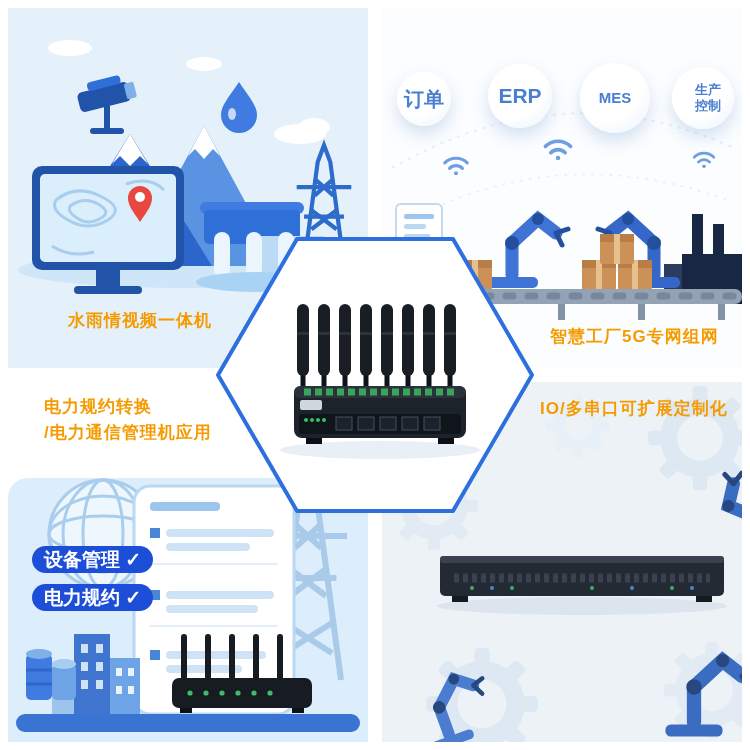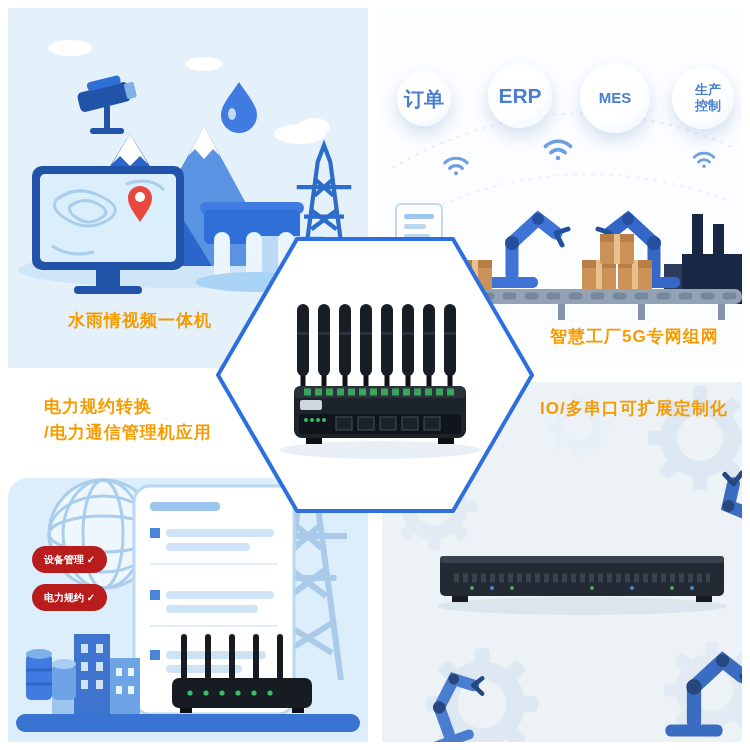--- a/index.html
+++ b/index.html
@@ -14,21 +14,21 @@
              letter-spacing:1px; white-space:nowrap; line-height:26px; z-index:3; }
   .bubble { position:absolute; border-radius:50%;
             background:radial-gradient(circle at 35% 30%, #ffffff 55%, #e9f3fd);
             box-shadow:0 8px 16px rgba(110,150,200,.28);
             color:#4a7fd0; font-weight:700; display:flex; align-items:center; justify-content:center;
             text-align:center; line-height:1.25; z-index:2; }
   .b0 { left:15px; top:64px; width:54px; height:54px; font-size:20px; }
   .b1 { left:106px; top:56px; width:64px; height:64px; font-size:21px; }
   .b2 { left:198px; top:55px; width:70px; height:70px; font-size:15px; }
   .b3 { left:290px; top:59px; width:62px; height:62px; font-size:13px; padding:0 13px;text-align:right; }
-  .badge { position:absolute; background:#b91c1c; color:#ffffff; font-size:10px; font-weight:700;
+  .badge { position:absolute; background:#1d4ed8; color:#ffffff; font-size:19px; font-weight:700;
            height:27px; line-height:27px; padding:0 12px; border-radius:14px; z-index:3; white-space:nowrap; }
   .badge.bg0 { left:24px; top:164px; }
   .badge.bg1 { left:24px; top:202px; }
   .cap-tl { left:24px; top:300px;margin-left:36px; }
   .cap-tr { left:168px; top:316px; }
   .cap-bl { left:36px; top:12px; }
   .cap-br { left:158px; top:14px; }
   .hex { position:absolute; left:0; top:0; width:750px; height:750px; z-index:5; pointer-events:none; }
 </style>
 </head>

